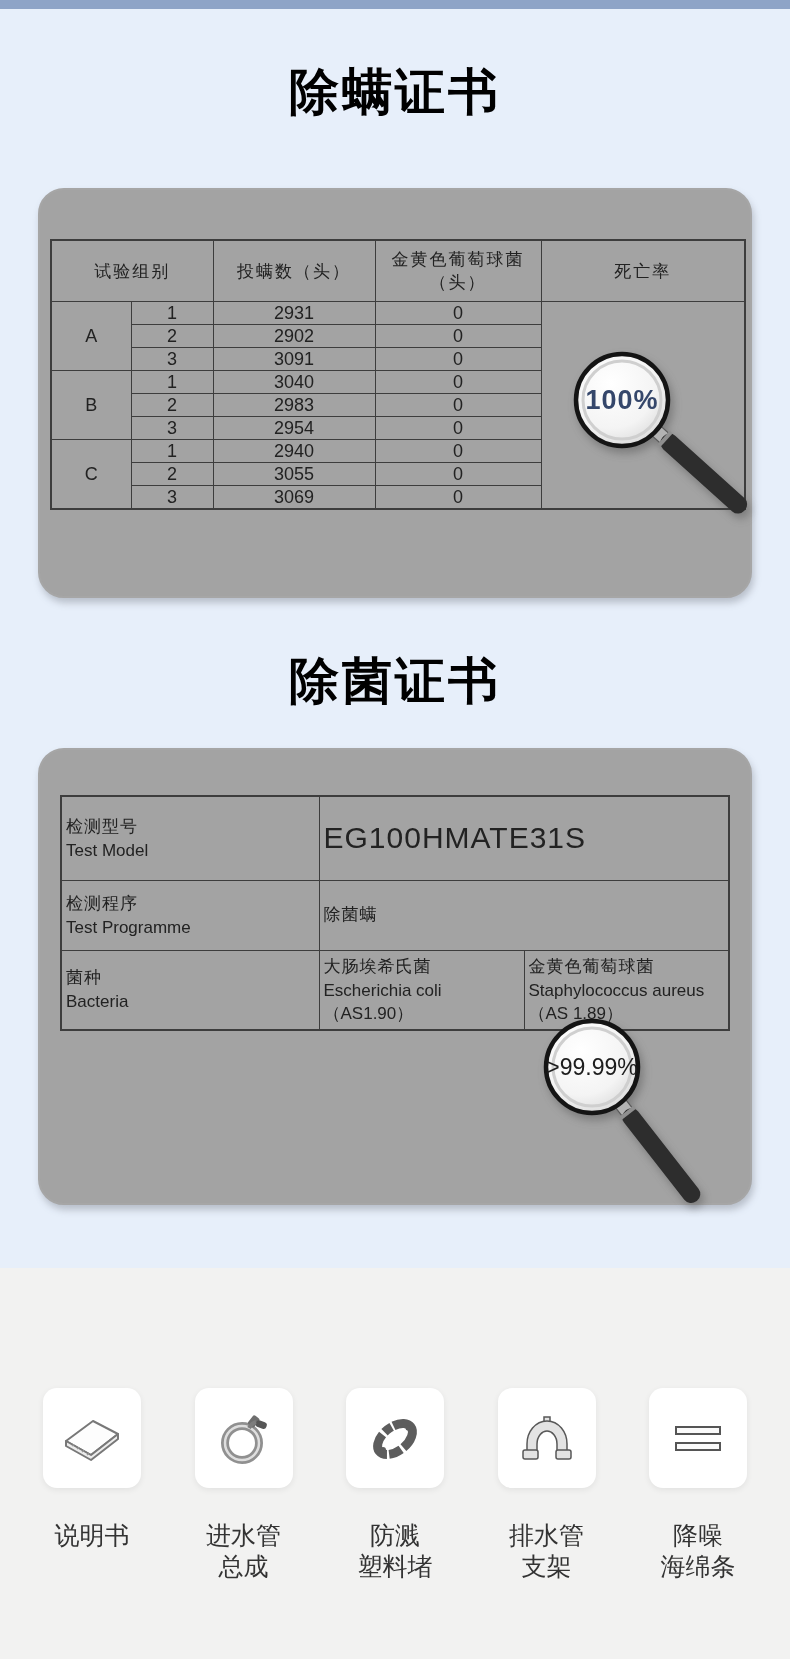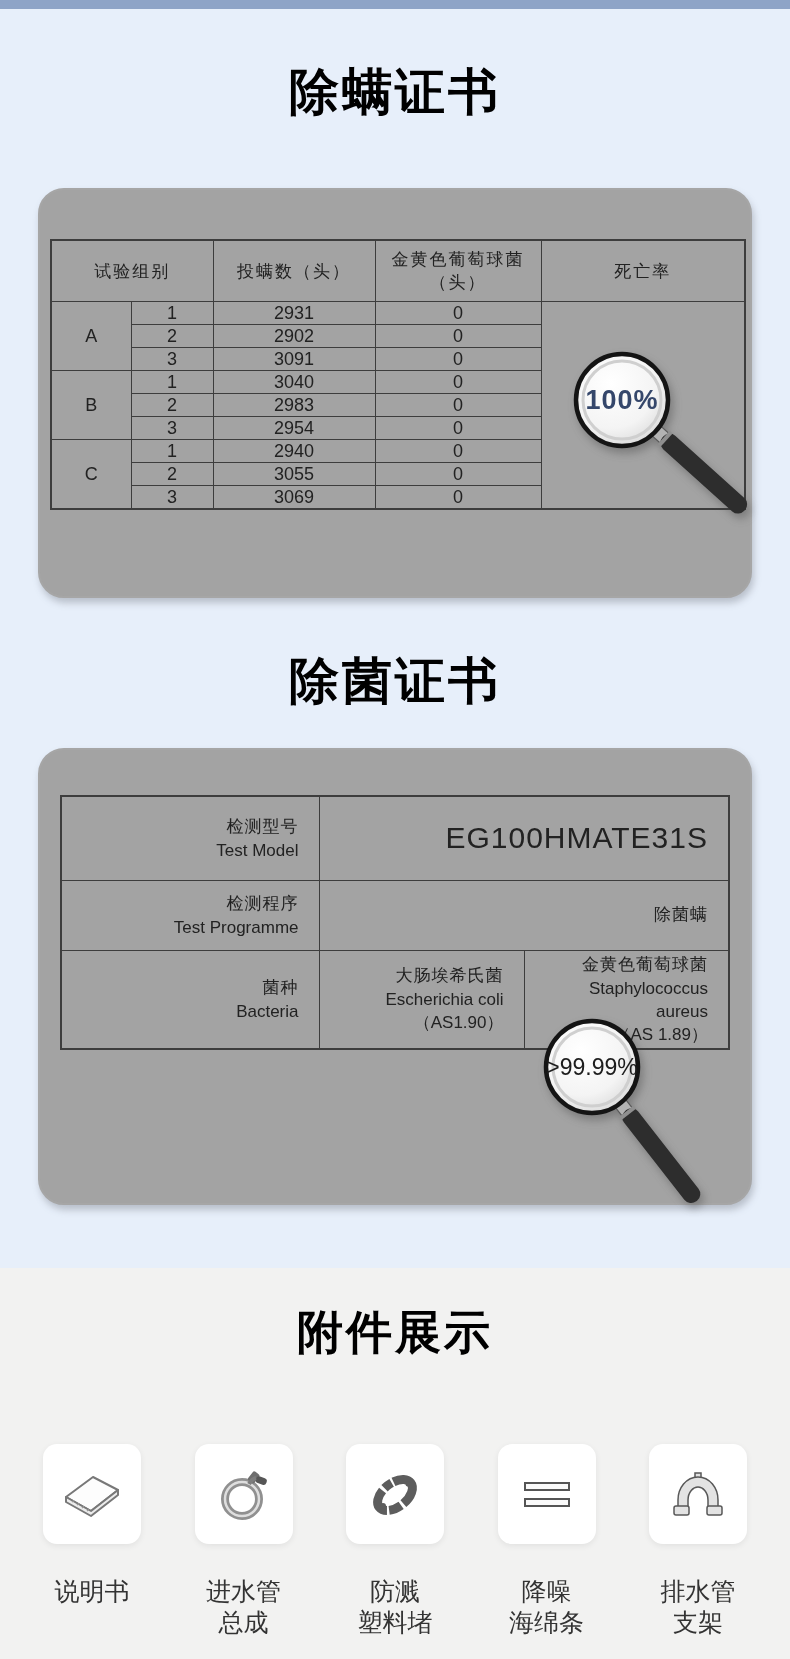--- a/index.html
+++ b/index.html
@@ -20,21 +20,21 @@
   
   table.mite{border-collapse:collapse;table-layout:fixed;width:694px;margin:49px 0 0 10px;border:2px solid #3d3d3d;}
   table.mite th,table.mite td{border:1.5px solid #3d3d3d;text-align:center;vertical-align:middle;padding:0;}
   table.mite th{height:60px;font-family:"Liberation Serif",serif;font-weight:normal;font-size:17px;letter-spacing:2px;}
   table.mite td{height:22px;font-size:18px;line-height:20px;}
   td.rate-cell{border-left:1.5px solid #3d3d3d;}
   .col-g1{width:80px;}.col-g2{width:82px;}.col-m{width:162px;}.col-a{width:166px;}.col-r{width:204px;}
 
   
   table.germ{border-collapse:collapse;table-layout:fixed;width:670px;margin:45px auto 0;border:2px solid #3d3d3d;}
-  table.germ td{border:1.5px solid #3d3d3d;text-align:right;vertical-align:middle;padding:2px 20px;}
+  table.germ td{border:1.5px solid #3d3d3d;text-align:left;vertical-align:middle;padding:2px 4px;}
   tr.g-r1{height:84px;}tr.g-r2{height:70px;}tr.g-r3{height:80px;}tr.g-r4{height:76px;}
   .gc-label{width:258px;}
   .cn{font-family:"Liberation Serif",serif;font-size:17px;line-height:24px;letter-spacing:1px;}
   .en{font-family:"Liberation Sans",sans-serif;font-size:17px;line-height:23px;}
   .note{font-family:"Liberation Serif",serif;font-size:16px;line-height:23px;}
   .model-val{font-size:30px;letter-spacing:1px;}
   .rate-val{font-size:20px;}
 
   
   .magnifier{position:absolute;width:230px;height:230px;pointer-events:none;}
@@ -214,21 +214,20 @@
           <circle r="39" fill="none" stroke="#cfcfcf" stroke-width="3"></circle>
         </g>
       </svg>
       <span class="mag-text">&gt;99.99%</span>
     </div>
   </div>
 
 </section>
 
 <section class="gray-section">
-  <h1 class="big-title t3">附件展示</h1>
 
   <div class="acc-row">
 
     <div class="acc-item">
       <div class="acc-card">
         <svg width="64" height="64" viewBox="0 0 64 64">
           <polygon points="6,35 33,15 58,28 31,49" fill="#fdfdfd" stroke="#787878" stroke-width="2" stroke-linejoin="round"></polygon>
           <path d="M6 35 L6 40 L31 54 L58 33 L58 28 L31 49 Z" fill="#ececec" stroke="#787878" stroke-width="2" stroke-linejoin="round"></path>
           <path d="M12 40 l2 -1.5 M17 43 l2 -1.5 M22 46 l2 -1.5 M27 49 l2 -1.5" stroke="#9a9a9a" stroke-width="1.5"></path>
         </svg>
@@ -265,40 +264,40 @@
       </div>
       <div class="acc-label">
         <div>防溅</div>
         <div>塑料堵</div>
       </div>
     </div>
 
     <div class="acc-item">
       <div class="acc-card">
         <svg width="64" height="64" viewBox="0 0 64 64">
-          <rect x="10" y="21" width="44" height="7" fill="#fafafa" stroke="#555" stroke-width="2"></rect>
-          <rect x="10" y="37" width="44" height="7" fill="#fafafa" stroke="#555" stroke-width="2"></rect>
-        </svg>
-      </div>
-      <div class="acc-label">
-        <div>降噪</div>
-        <div>海绵条</div>
-      </div>
-    </div>
-
-    <div class="acc-item">
-      <div class="acc-card">
-        <svg width="64" height="64" viewBox="0 0 64 64">
           <rect x="29" y="11" width="6" height="7" fill="#e3e3e3" stroke="#585858" stroke-width="1.5"></rect>
           <path d="M17 48 v-10 a15 18 0 0 1 30 0 v10" fill="none" stroke="#585858" stroke-width="11.5"></path>
           <path d="M17 48 v-10 a15 18 0 0 1 30 0 v10" fill="none" stroke="#e3e3e3" stroke-width="8.5"></path>
           <rect x="8" y="44" width="15" height="9" rx="2" fill="#e3e3e3" stroke="#585858" stroke-width="1.5"></rect>
           <rect x="41" y="44" width="15" height="9" rx="2" fill="#e3e3e3" stroke="#585858" stroke-width="1.5"></rect>
         </svg>
       </div>
       <div class="acc-label">
         <div>排水管</div>
         <div>支架</div>
       </div>
     </div>
 
+    <div class="acc-item">
+      <div class="acc-card">
+        <svg width="64" height="64" viewBox="0 0 64 64">
+          <rect x="10" y="21" width="44" height="7" fill="#fafafa" stroke="#555" stroke-width="2"></rect>
+          <rect x="10" y="37" width="44" height="7" fill="#fafafa" stroke="#555" stroke-width="2"></rect>
+        </svg>
+      </div>
+      <div class="acc-label">
+        <div>降噪</div>
+        <div>海绵条</div>
+      </div>
+    </div>
+
   </div>
 </section>
 
 </body></html>

